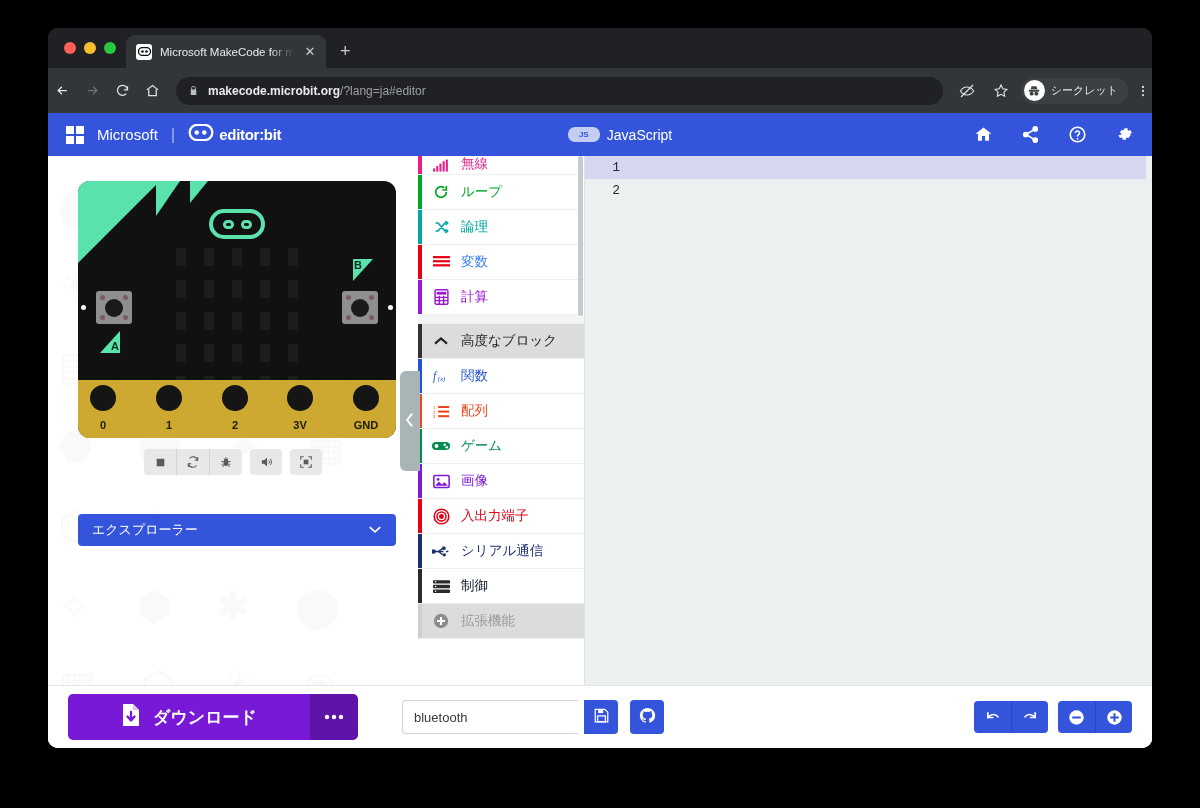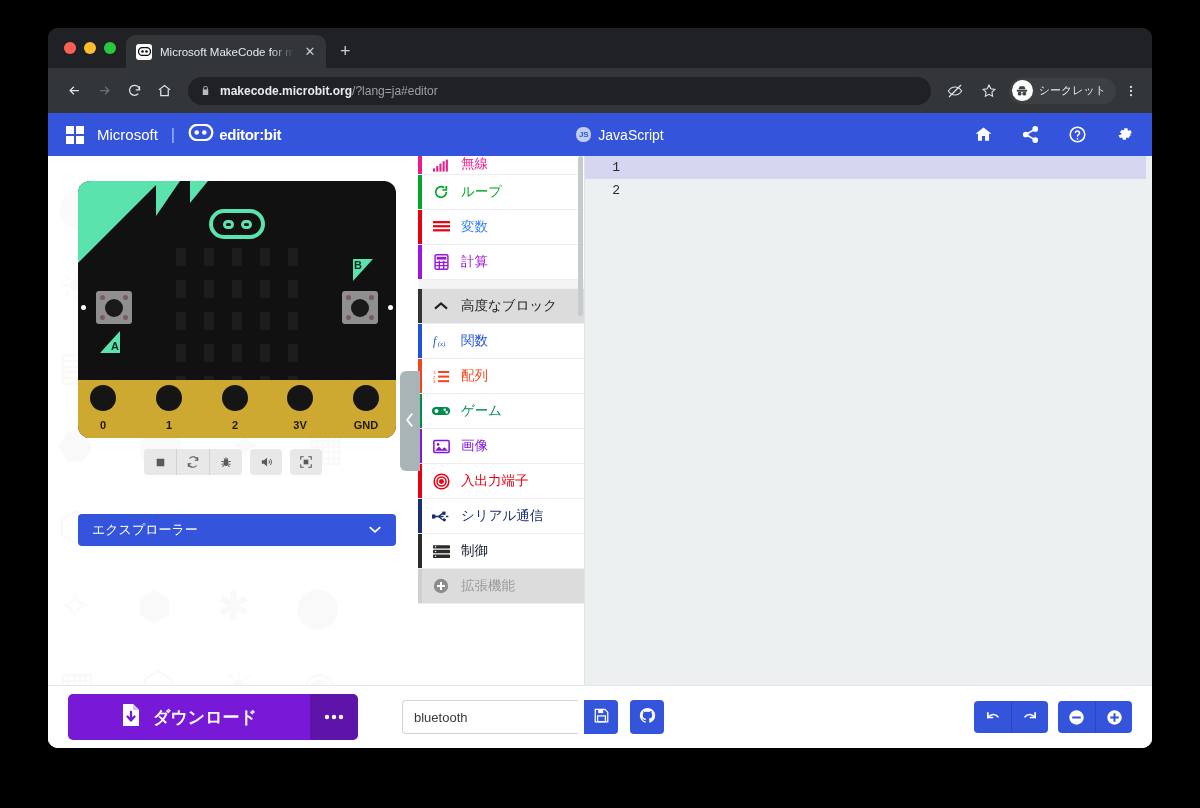--- a/index.html
+++ b/index.html
@@ -76,21 +76,21 @@
     margin: 0 0 8px 14px;
     font-weight: 300;
   }
 
   
   .omni-row {
     height: 45px;
     background: #323639;
     display: flex;
     align-items: center;
-    padding: 0 12px;
+    padding: 0 0;
     gap: 2px;
   }
   .nav-btn {
     width: 28px; height: 28px;
     display: flex; align-items: center; justify-content: center;
     color: #e0e2e4;
     font-size: 15px;
     border-radius: 50%;
   }
   .nav-btn.dim { color: #6e7073; }
@@ -167,21 +167,21 @@
 
   .doc-type {
     position: absolute;
     left: 0; right: 0;
     display: flex; align-items: center; justify-content: center;
     gap: 7px;
     pointer-events: none;
     margin-left: 40px;
   }
   .js-badge {
-    width: 15px; height: 15px;
+    width: 32px; height: 15px;
     background: #c3cdf1;
     color: #3455db;
     font-size: 8px;
     font-weight: bold;
     display: flex; align-items: center; justify-content: center;
     border-radius: 7px;
   }
   .doc-type-label { color: #fff; font-size: 14px; }
 
   .header-tools {
@@ -883,20 +883,30 @@
           <span class="bar" style="background:#00a624"></span>
           <span class="tb-icon">
             <svg width="16" height="16" viewBox="0 0 24 24" fill="none" stroke="#00a624" stroke-width="2.6">
                 <path d="M20 12a8 8 0 11-3.2-6.4"></path>
                 <path d="M20 3v6h-6"></path>
               </svg>
           </span>
           <span style="color:#00a624">ループ</span>
         </div>
 
+        <div class="tb-item">
+          <span class="bar" style="background:#00a5a5"></span>
+          <span class="tb-icon">
+            <svg width="17" height="16" viewBox="0 0 24 24" fill="none" stroke="#00a5a5" stroke-width="2.4">
+                <path d="M3 6h4l10 12h4M3 18h4l10-12h4"></path>
+                <path d="M18 3l3.5 3-3.5 3M18 15l3.5 3-3.5 3" stroke-linejoin="round"></path>
+              </svg>
+          </span>
+          <span style="color:#00a5a5">論理</span>
+        </div>
 
         <div class="tb-item">
           <span class="bar" style="background:#e60012"></span>
           <span class="tb-icon">
             <svg width="17" height="14" viewBox="0 0 20 16">
                 <rect y="1" width="20" height="2.6" fill="#e60012"></rect>
                 <rect y="5.8" width="20" height="2.6" fill="#e60012"></rect>
                 <rect y="10.6" width="20" height="2.6" fill="#e60012"></rect>
               </svg>
           </span>

